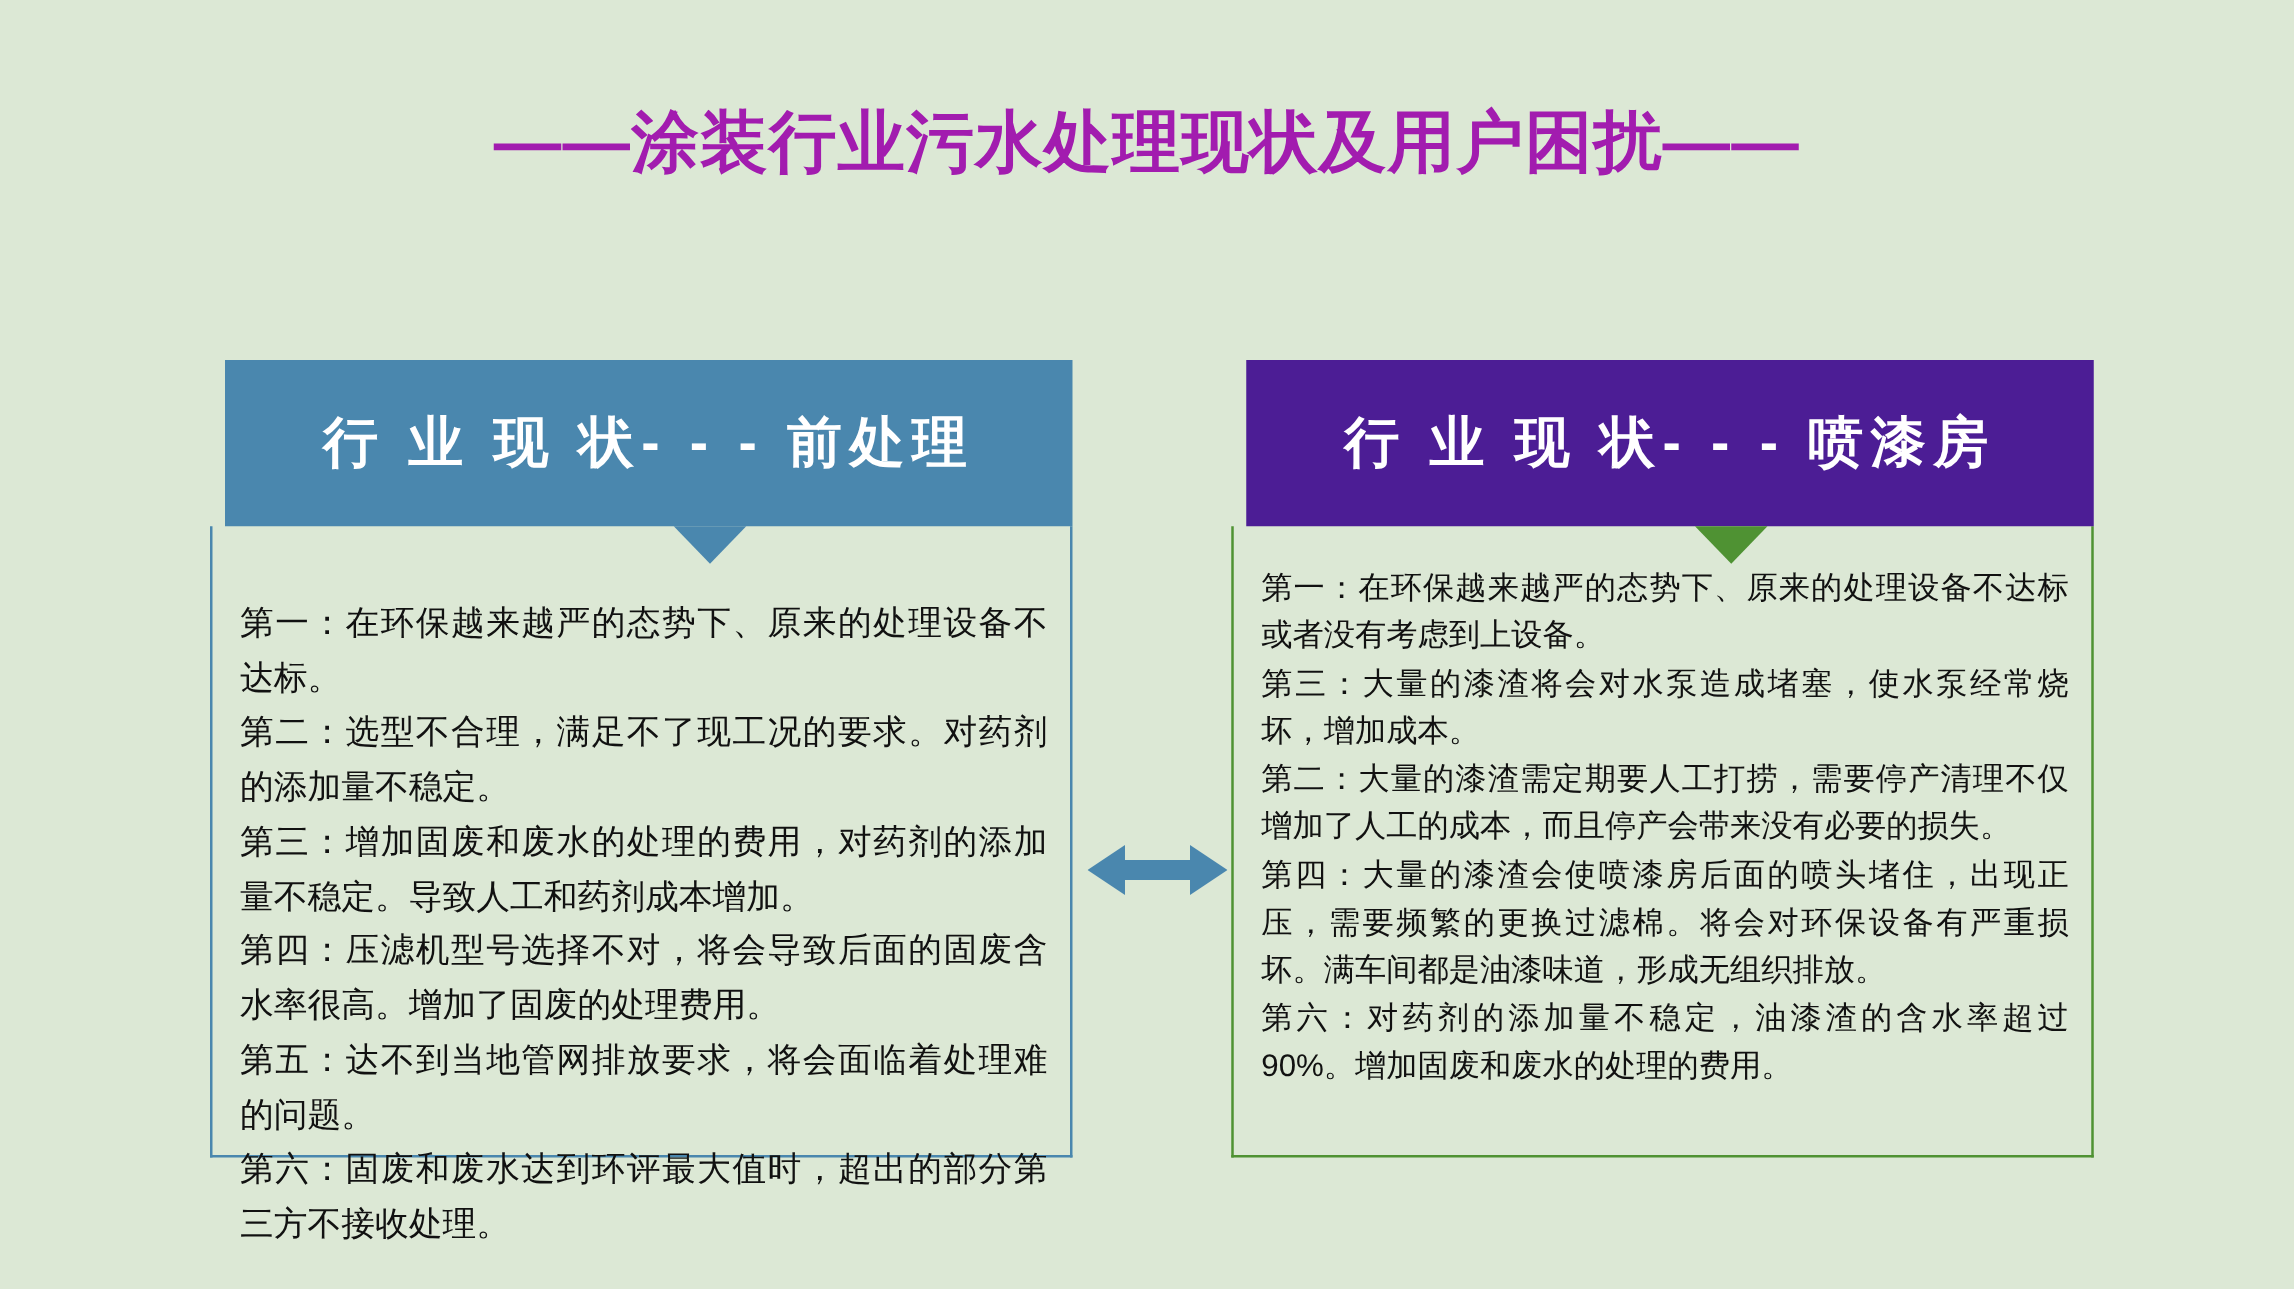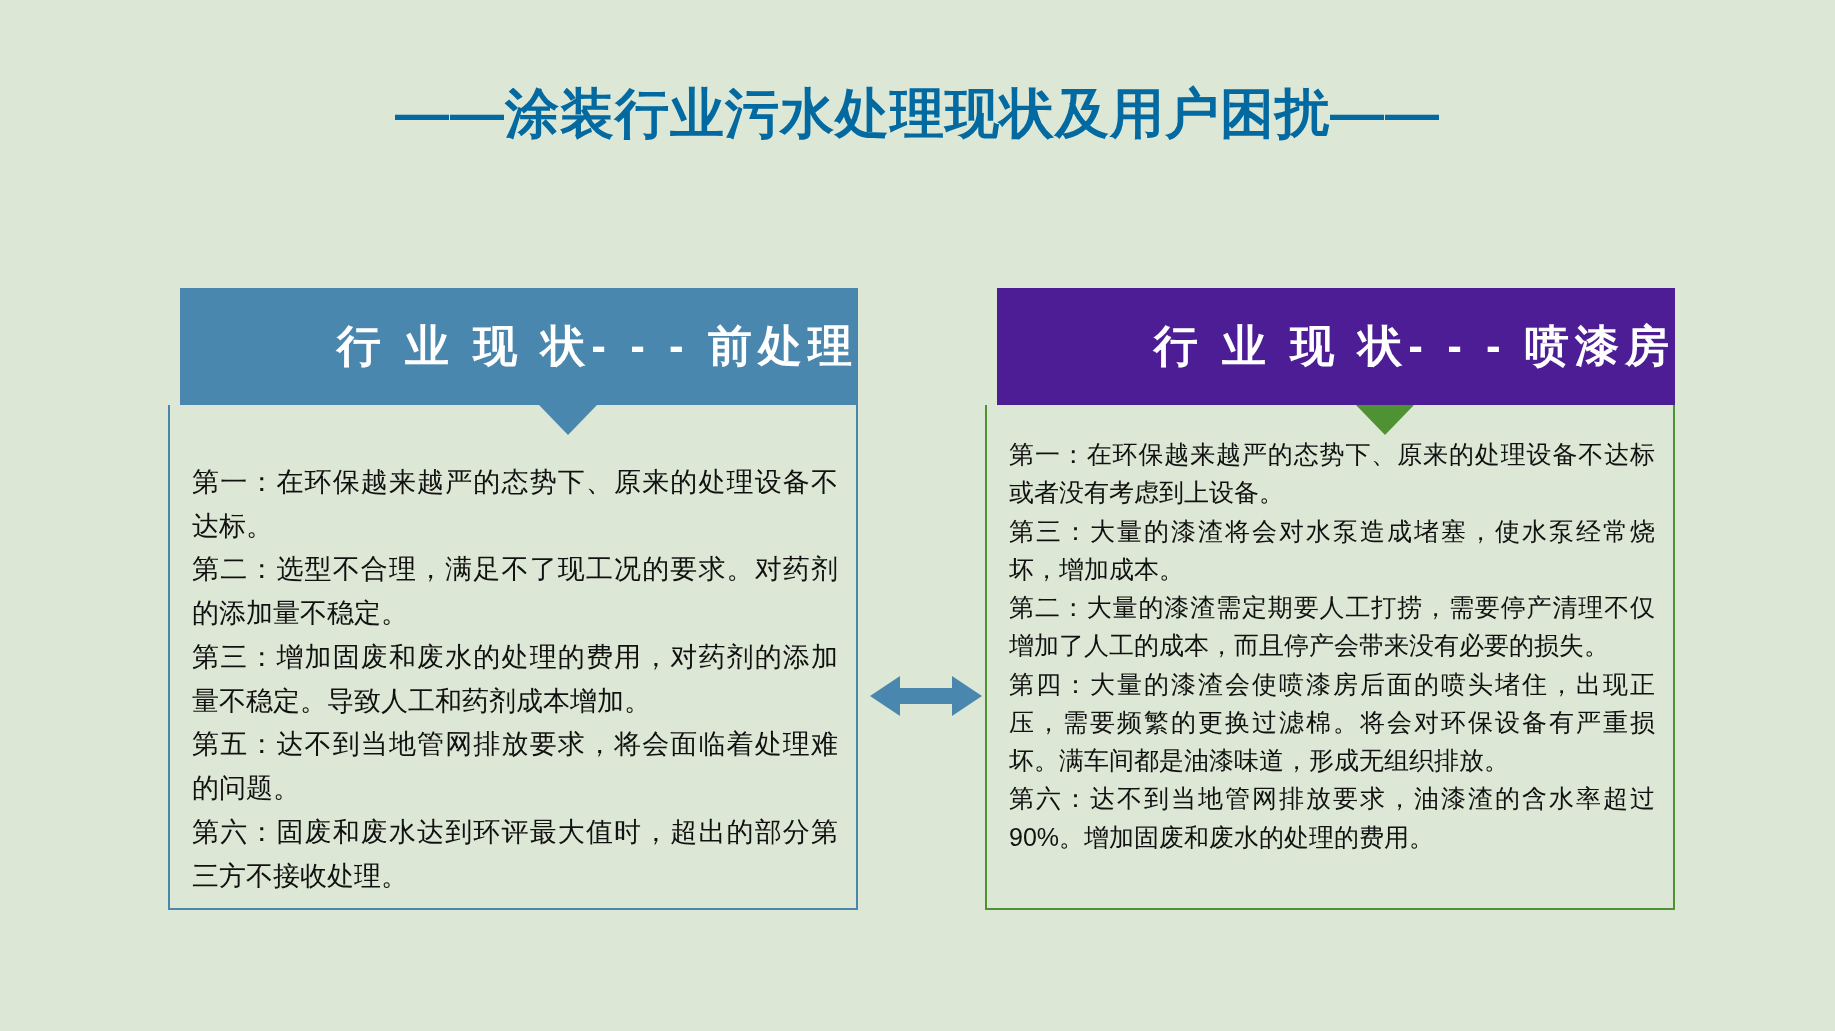--- a/index.html
+++ b/index.html
@@ -19,40 +19,40 @@
     height: 1031px;
   }
   .main-title {
     position: absolute;
     top: 78px;
     left: 0;
     width: 1835px;
     text-align: center;
     font-size: 54px;
     font-weight: bold;
-    color: #0369a1;
+    color: #a21caf;
     letter-spacing: 1px;
     white-space: nowrap;
     font-family: "Liberation Sans", sans-serif;
   }
   
   .col {
     position: absolute;
     top: 288px;
   }
   .col-left  { left: 168px;  width: 690px; }
   .col-right { left: 985px;  width: 690px; }
 
   .col-header {
     position: relative;
-    height: 117px;
+    height: 133px;
     box-sizing: border-box;
     display: flex;
     align-items: center;
-    justify-content: flex-end;
+    justify-content: center;
     margin-left: 12px;
   }
   .col-header .htext {
     font-size: 44px;
     font-weight: bold;
     color: #ffffff;
     letter-spacing: 6px;
     white-space: nowrap;
   }
   .col-header .notch {
@@ -113,36 +113,37 @@
 
   <div class="col col-left">
     <div class="col-header header-blue">
       <span class="htext">行 业 现 状- - - 前处理</span>
       <span class="notch"></span>
     </div>
     <div class="col-body body-blue">
       <p class="line">第一：在环保越来越严的态势下、原来的处理设备不达标。</p>
       <p class="line">第二：选型不合理，满足不了现工况的要求。对药剂的添加量不稳定。</p>
       <p class="line">第三：增加固废和废水的处理的费用，对药剂的添加量不稳定。导致人工和药剂成本增加。</p>
+      <p class="line">第四：压滤机型号选择不对，将会导致后面的固废含水率很高。增加了固废的处理费用。</p>
       <p class="line">第五：达不到当地管网排放要求，将会面临着处理难的问题。</p>
       <p class="line">第六：固废和废水达到环评最大值时，超出的部分第三方不接收处理。</p>
     </div>
   </div>
 
   <div class="col col-right">
     <div class="col-header header-green">
       <span class="htext">行 业 现 状- - - 喷漆房</span>
       <span class="notch"></span>
     </div>
     <div class="col-body body-green">
       <p class="line">第一：在环保越来越严的态势下、原来的处理设备不达标或者没有考虑到上设备。</p>
       <p class="line">第三：大量的漆渣将会对水泵造成堵塞，使水泵经常烧坏，增加成本。</p>
       <p class="line">第二：大量的漆渣需定期要人工打捞，需要停产清理不仅增加了人工的成本，而且停产会带来没有必要的损失。</p>
       <p class="line">第四：大量的漆渣会使喷漆房后面的喷头堵住，出现正压，需要频繁的更换过滤棉。将会对环保设备有严重损坏。满车间都是油漆味道，形成无组织排放。</p>
-      <p class="line">第六：达不到当地管网排放要求，油漆渣的含水率超过90%。增加固废和废水的处理的费用。</p>
+      <p class="line">第六：对药剂的添加量不稳定，油漆渣的含水率超过90%。增加固废和废水的处理的费用。</p>
     </div>
   </div>
 
   <div class="arrow-wrap">
     <svg width="112" height="48" viewBox="0 0 112 48">
       <polygon points="0,24 30,4 30,16 82,16 82,4 112,24 82,44 82,32 30,32 30,44" fill="#4a87ae"></polygon>
     </svg>
   </div>
 
 </div>

